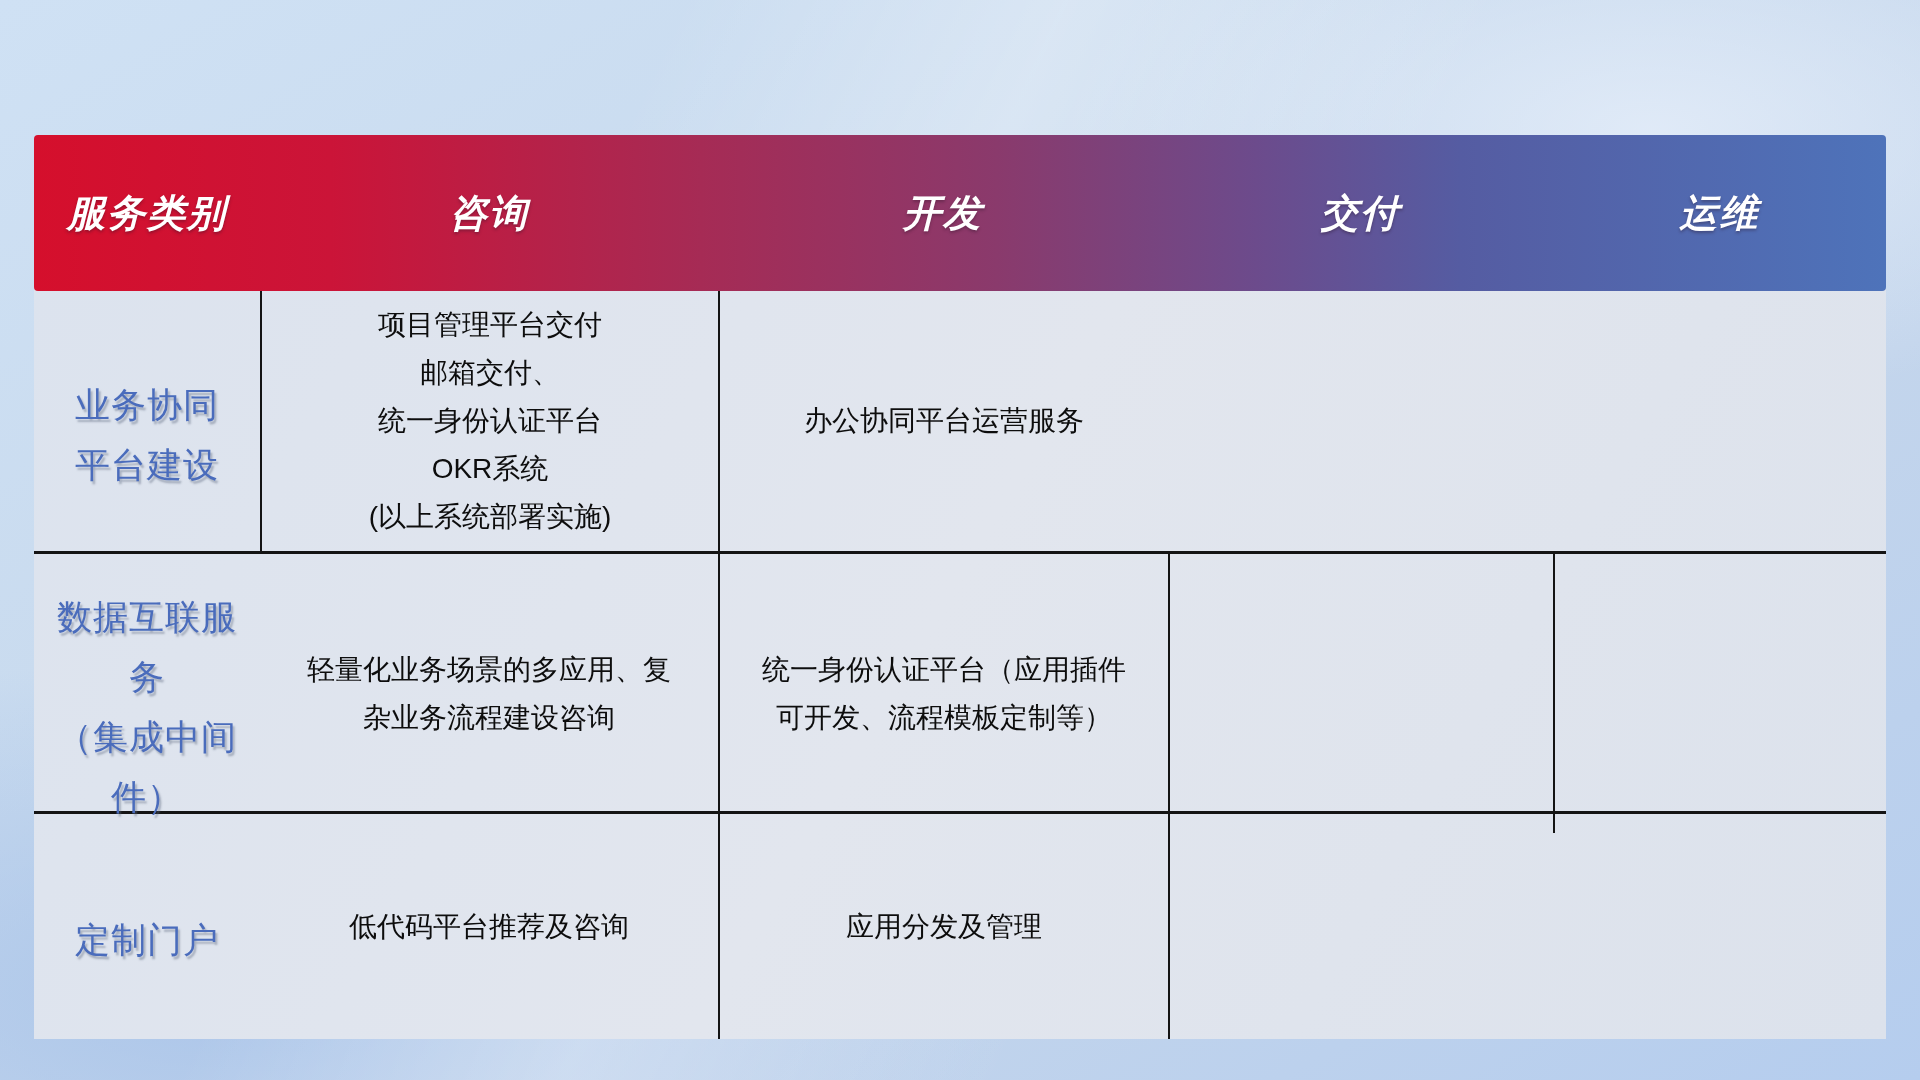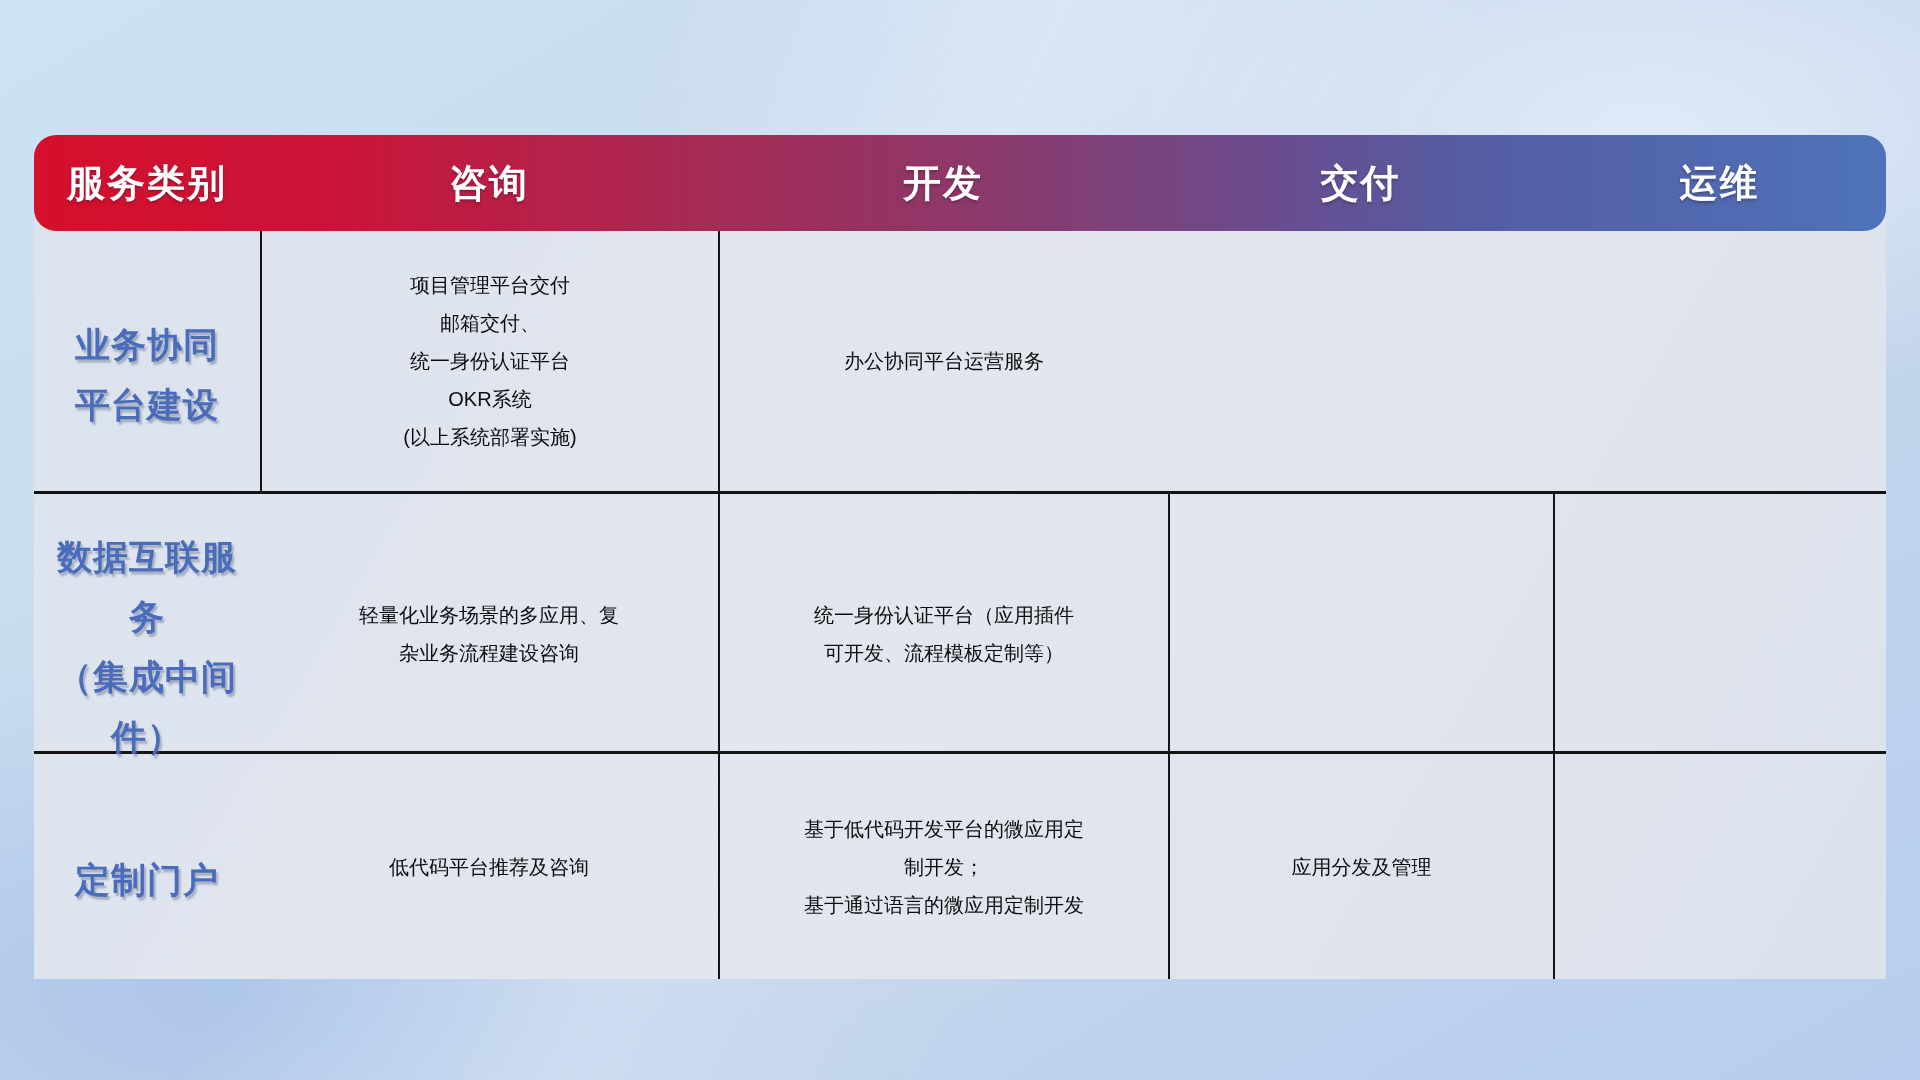--- a/index.html
+++ b/index.html
@@ -21,32 +21,33 @@
     position: absolute;
     left: 34px;
     top: 135px;
     width: 1852px;
   }
   .grid-row {
     display: grid;
     grid-template-columns: 226px 458px 450px 385px 333px;
   }
   .thead {
-    height: 96px;
-    border-radius: 22px;
+    height: 156px;
+    border-radius: 4px;
     background: linear-gradient(90deg,
       #d50f2c 0%,
       #cb1438 16%,
       #a62b55 36%,
       #8a3a6c 52%,
       #6c4b8c 66%,
       #555ca2 77%,
       #4e73ba 100%);
     position: relative;
     z-index: 2;
+    font-style: italic;
   }
   .th {
     display: flex;
     align-items: center;
     justify-content: center;
     color: #ffffff;
     font-size: 38px;
     font-weight: bold;
     letter-spacing: 2px;
     text-shadow: 0 2px 3px rgba(40,20,40,0.35);
@@ -62,29 +63,29 @@
   .tr-1 { height: 260px; }
   .tr-2 { height: 260px; border-top: 3px solid #141414; }
   .tr-3 { height: 228px; border-top: 3px solid #141414; }
   .td {
     display: flex;
     align-items: center;
     justify-content: center;
     text-align: center;
     white-space: pre-line;
     color: #0d0d0d;
-    font-size: 20px;
-    line-height: 38px;
+    font-size: 28px;
+    line-height: 48px;
     padding: 6px 8px;
   }
   .td.v-line { border-left: 2px solid #141414; }
   .td.category {
     color: #4a6cbc;
     font-size: 35px;
-    font-weight: bold;
+    font-weight: normal;
     line-height: 60px;
     letter-spacing: 1px;
     text-shadow: 2px 3px 2px rgba(96,106,128,0.45);
     margin-top: 27px;
   }
 </style>
 </head>
 <body>
 
 <div class="stage">
@@ -118,22 +119,19 @@
 杂业务流程建设咨询</div>
         <div class="td v-line">统一身份认证平台（应用插件
 可开发、流程模板定制等）</div>
         <div class="td v-line"></div>
         <div class="td v-line"></div>
       </div>
 
       <div class="tr tr-3 grid-row">
         <div class="td category">定制门户</div>
         <div class="td">低代码平台推荐及咨询</div>
-        <div class="td v-line">基于低代码开发平台的微应用定
-制开发；
-基于通过语言的微应用定制开发</div>
         <div class="td v-line">应用分发及管理</div>
         <div class="td v-line"></div>
       </div>
 
     </div>
   </div>
 </div>
 
 </body></html>

